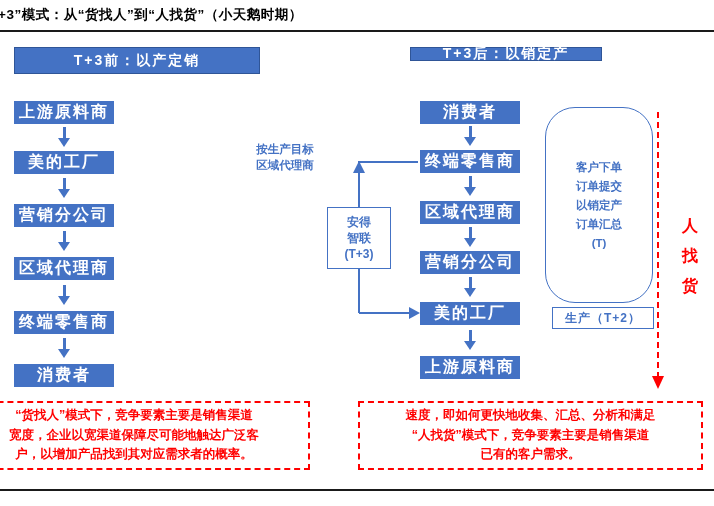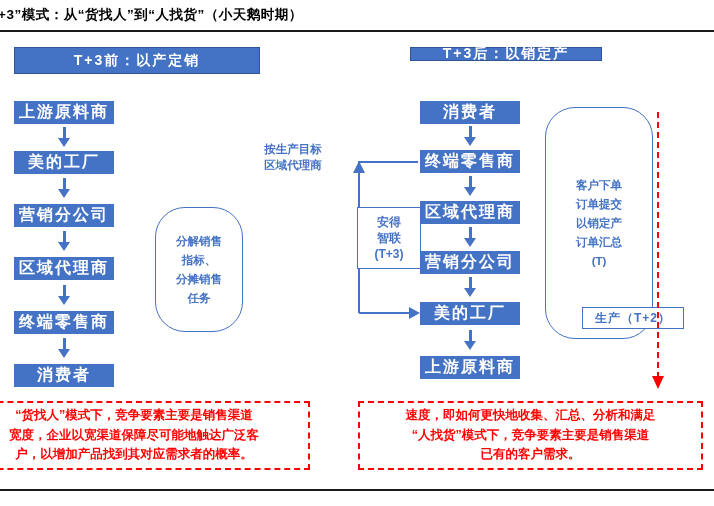--- a/index.html
+++ b/index.html
@@ -17,21 +17,21 @@
 
   .arrow-down { position:absolute; width:12px; display:flex; flex-direction:column; align-items:center; }
   .arrow-down .stem { width:3px; height:11px; background:#4472C4; }
   .arrow-down .head { width:0; height:0; border-left:6px solid transparent; border-right:6px solid transparent; border-top:9px solid #4472C4; }
 
   .note { position:absolute; color:#4472C4; font-weight:bold; font-size:11.5px; text-align:center; line-height:16px; }
 
   .bubble { position:absolute; border:1.5px solid #4472C4; border-radius:30px; background:#fff; color:#4472C4; font-weight:bold; display:flex; flex-direction:column; align-items:center; justify-content:center; text-align:center; }
   .bubble .bline { font-size:11.5px; line-height:19px; }
 
-  .outline-box { position:absolute; border:1.5px solid #4472C4; background:#fff; color:#4472C4; font-weight:bold; display:flex; align-items:center; justify-content:center;margin-left:30px; }
+  .outline-box { position:absolute; border:1.5px solid #4472C4; background:#fff; color:#4472C4; font-weight:bold; display:flex; align-items:center; justify-content:center; }
   .logistics { flex-direction:column; font-size:12px; line-height:16px; text-align:center; }
   .t-box { font-size:12px; letter-spacing:1px; }
 
   .svg-overlay { position:absolute; left:0; top:0; width:714px; height:506px; pointer-events:none; }
 
   .vert-label { position:absolute; left:681px; top:211px; width:18px; color:#FF0000; font-weight:bold; font-size:16px; line-height:30px; text-align:center; word-break:break-all; }
 
   .red-box { position:absolute; border:2px dashed #FF0000; background:#fff; color:#FF0000; font-weight:bold; font-size:12.5px; text-align:center; display:flex; flex-direction:column; justify-content:center; }
   .red-box .rline { line-height:19.5px; white-space:nowrap; }
 </style>
@@ -66,31 +66,25 @@
     </div>
   <div class="arrow-down" style="left:58px; top:285px;">
       <div class="stem"></div>
       <div class="head"></div>
     </div>
   <div class="arrow-down" style="left:58px; top:338px;">
       <div class="stem"></div>
       <div class="head"></div>
     </div>
 
-  <div class="note" style="left:248px; top:141px; width:90px;">
+  <div class="note" style="left:240px; top:141px; width:90px;">
     <div>按生产目标</div>
     <div>区域代理商</div>
   </div>
 
-  <div class="bubble" style="left:155px; top:207px; width:88px; height:125px;">
-    <div class="bline">分解销售</div>
-    <div class="bline">指标、</div>
-    <div class="bline">分摊销售</div>
-    <div class="bline">任务</div>
-  </div>
 
   <div class="header-box" style="left:410px; top:47px; width:192px; height:14px;">T+3后：以销定产</div>
 
   <div class="flow-box" style="left:420px; top:101px;">消费者</div>
   <div class="flow-box" style="left:420px; top:150px;">终端零售商</div>
   <div class="flow-box" style="left:420px; top:201px;">区域代理商</div>
   <div class="flow-box" style="left:420px; top:251px;">营销分公司</div>
   <div class="flow-box" style="left:420px; top:302px;">美的工厂</div>
   <div class="flow-box" style="left:420px; top:356px;">上游原料商</div>
 
@@ -114,30 +108,31 @@
       <div class="stem"></div>
       <div class="head"></div>
     </div>
 
   <div class="outline-box logistics" style="left:327px; top:207px; width:64px; height:62px;">
     <div>安得</div>
     <div>智联</div>
     <div>(T+3)</div>
   </div>
 
-  <div class="bubble" style="left:545px; top:107px; width:108px; height:232px;">
+  <div class="bubble" style="left:545px; top:107px; width:108px; height:196px;">
     <div class="bline">客户下单</div>
     <div class="bline">订单提交</div>
     <div class="bline">以销定产</div>
     <div class="bline">订单汇总</div>
     <div class="bline">(T)</div>
   </div>
 
   <div class="outline-box t-box" style="left:552px; top:307px; width:102px; height:22px;">生产（T+2）</div>
 
+  <div class="vert-label">人找货</div>
 
   <svg class="svg-overlay" viewBox="0 0 714 506">
     <g>
       <line x1="359" y1="207" x2="359" y2="162" stroke="#4472C4" stroke-width="2"></line>
       <line x1="358" y1="162" x2="418" y2="162" stroke="#4472C4" stroke-width="2"></line>
       <polygon points="353,173 365,173 359,161" fill="#4472C4"></polygon>
     </g>
     <g>
       <line x1="359" y1="269" x2="359" y2="313" stroke="#4472C4" stroke-width="2"></line>
       <line x1="359" y1="313" x2="411" y2="313" stroke="#4472C4" stroke-width="2"></line>

